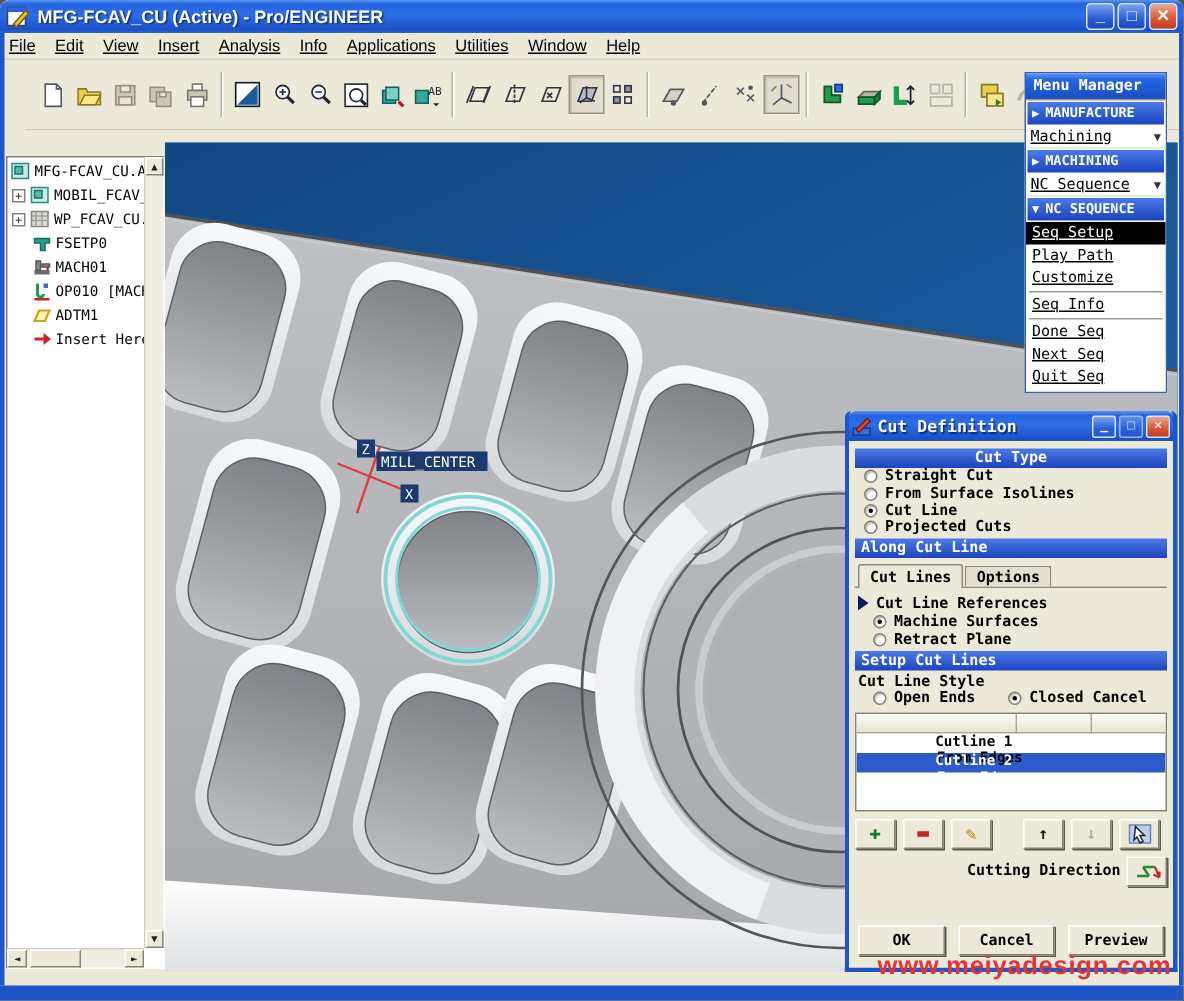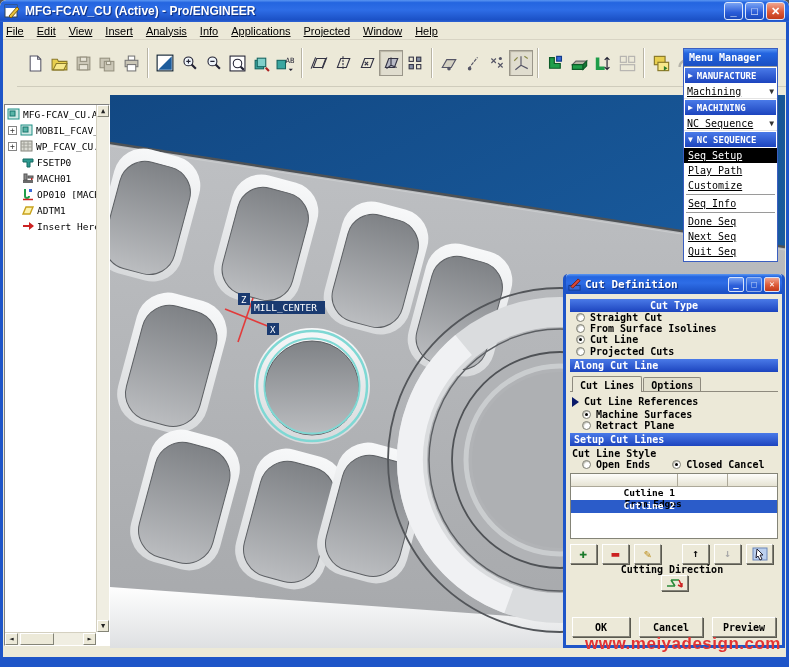--- a/index.html
+++ b/index.html
@@ -110,21 +110,21 @@
   .btnrow{display:flex;align-items:center;margin-top:5px;height:22px;}
   .sqbtn{width:27px;height:20px;margin-right:5px;background:#ece9d8;border:1px solid #fff;
     border-right-color:#828177;border-bottom-color:#828177;box-shadow:1px 1px 0 #5a594f;
     display:flex;align-items:center;justify-content:center;font-size:13px;font-weight:bold;line-height:1;}
   .sqbtn.plus{color:#1a7a2a;}
   .sqbtn.minus{color:#c22;}
   .sqbtn.pencil{color:#b8860b;font-size:12px;}
   .sqbtn.up{font-size:11px;color:#111;}
   .sqbtn.down{font-size:11px;color:#aaa;}
   .btnspace{flex:1;}
-  .cutdir{display:flex;align-items:center;justify-content:flex-end;margin-top:5px;height:22px;flex-direction:column;}
+  .cutdir{display:flex;align-items:center;justify-content:flex-end;margin-top:5px;height:22px;}
   .cutdir .cdlabel{font-size:10px;font-weight:bold;margin-right:4px;}
   .okrow{margin-top:auto;display:flex;justify-content:space-between;padding:0 2px 1px 2px;}
   .okbtn{height:20px;background:#ece9d8;border:1px solid #fff;border-right-color:#828177;border-bottom-color:#828177;
     box-shadow:1px 1px 0 #5a594f;font-size:10px;font-weight:bold;display:flex;align-items:center;justify-content:center;
     font-family:"DejaVu Sans Mono",monospace;margin-top:26px;}
   .okbtn.w1{width:58px;}.okbtn.w2{width:64px;}
   
   .bleft{position:absolute;left:0;top:22px;width:3px;height:635px;background:#1e55c8;z-index:6;}
   .bright{position:absolute;right:0;top:22px;width:3px;height:635px;background:#1e55c8;z-index:6;}
   .bbottom{position:absolute;left:0;top:657px;width:789px;height:10px;background:#1e55c8;z-index:6;}
@@ -149,21 +149,21 @@
   </div>
 
   <div class="menubar">
     <span class="mitem">File</span>
     <span class="mitem">Edit</span>
     <span class="mitem">View</span>
     <span class="mitem">Insert</span>
     <span class="mitem">Analysis</span>
     <span class="mitem">Info</span>
     <span class="mitem">Applications</span>
-    <span class="mitem">Projected</span>
+    <span class="mitem">Utilities</span>
     <span class="mitem">Window</span>
     <span class="mitem">Help</span>
   </div>
 
   <div class="toolbar">
     <div class="tbtn">
         <svg width="17" height="17" viewBox="0 0 16 16">
           <path d="M3 1h7l3 3v11H3z" fill="#fff" stroke="#556"></path>
           <path d="M10 1v3h3" fill="none" stroke="#556"></path>
         </svg>

